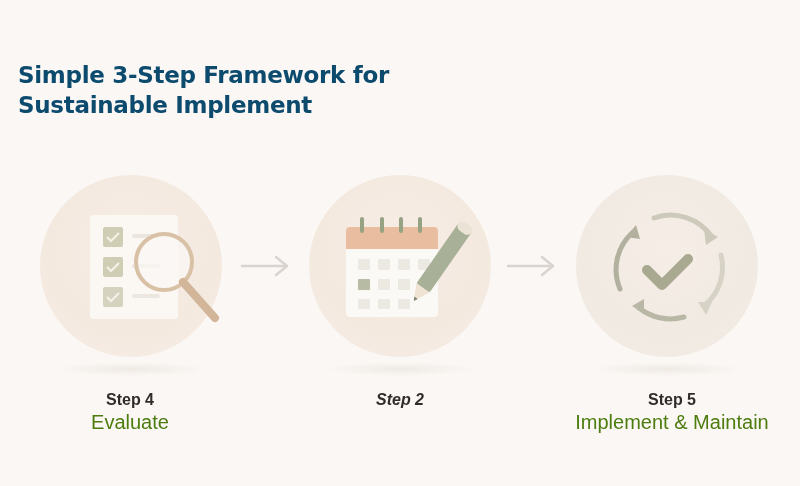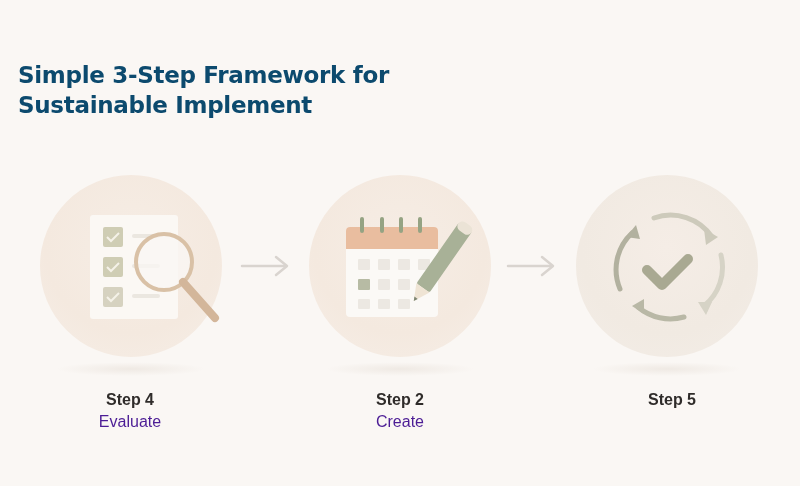--- a/index.html
+++ b/index.html
@@ -48,23 +48,23 @@
       width: 240px;
       text-align: center;
       color: #2f2c2a;
     }
     .step .num {
       font-weight: bold;
       font-size: 16px;
       line-height: 22px;
     }
     .step .name {
-      font-size: 16px;
+      font-size: 20px;
       line-height: 22px;
-      color: #4c1d95;
+      color: #4d7c0f;
     }
   </style>
 </head>
 <body>
 
 <div class="title">
   <div>Simple 3-Step Framework for</div>
   <div>Sustainable Implement</div>
 </div>
 
@@ -140,19 +140,19 @@
     <path d="M50 62 L60 50 L64 64 Z" fill="#b2b19f"></path>
     <path d="M71 95 L86 110 L112 84" stroke="#a9a992" stroke-width="10" fill="none" stroke-linecap="round" stroke-linejoin="round"></path>
   </svg>
 </div>
 <div class="shadow" style="left:592px;"></div>
 
 <div class="step" style="left:10px;">
   <div class="num">Step 4</div>
   <div class="name">Evaluate</div>
 </div>
-<div class="step" style="left:280px;">
+<div class="step" style="left:280px;font-style:italic;">
   <div class="num">Step 2</div>
-  <div class="name">Create</div>
 </div>
 <div class="step" style="left:552px;">
   <div class="num">Step 5</div>
+  <div class="name">Implement &amp; Maintain</div>
 </div>
 
 </body></html>

